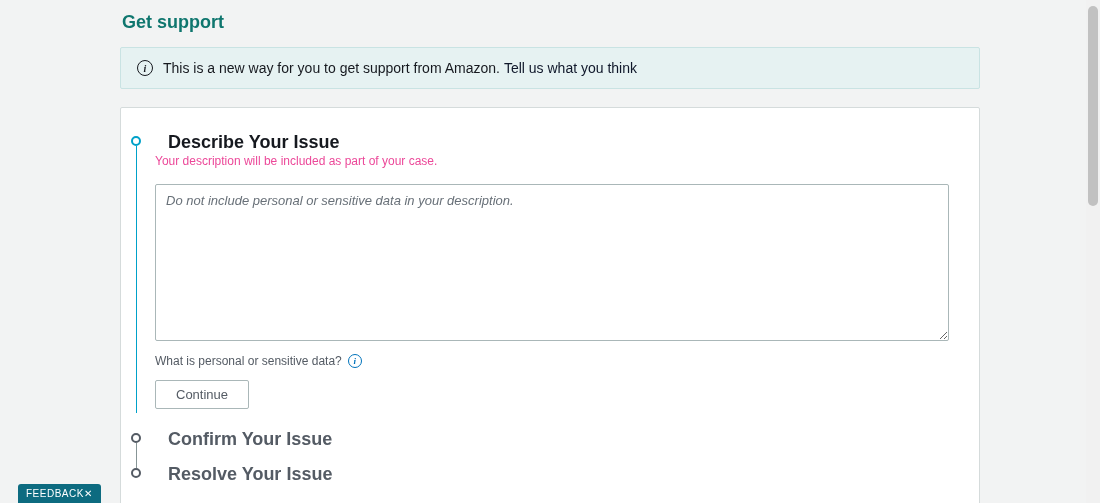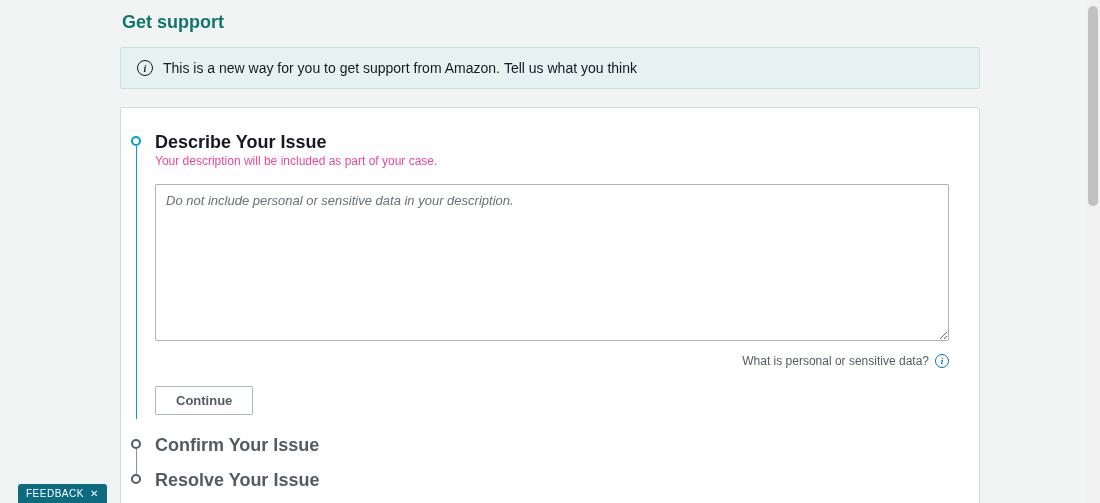--- a/index.html
+++ b/index.html
@@ -73,20 +73,21 @@
       width: 1px;
       background: #00a1c9;
       z-index: 1;
     }
     .step-line.dim { background: #879596; }
     .step-title {
       font-size: 18px;
       font-weight: 700;
       color: #16191f;
       line-height: 1.2;
+      margin-left: 13px;
     }
     .step-title.muted { font-weight: 600; color: #545b64; }
     .step-subtitle {
       font-size: 12px;
       color: #ec4899;
     }
     .step-body { margin-top: 16px; margin-bottom: 20px; }
     textarea.issue {
       width: 100%;
       height: 157px;
@@ -94,21 +95,21 @@
       border: 1px solid #aab7b8;
       border-radius: 2px;
       padding: 8px 10px;
       font-family: inherit;
       font-size: 13px;
       color: #16191f;
     }
     textarea.issue::placeholder { color: #687078; font-style: italic; }
     .hint-row {
       display: flex;
-      justify-content: flex-end;
+      justify-content: flex-start;
       align-items: center;
       margin-top: 10px;
       gap: 6px;
       font-size: 12px;
       color: #545b64;
     }
     .hint-row .info-icon-sm {
       width: 14px; height: 14px;
       border: 1.2px solid #0073bb;
       border-radius: 50%;
@@ -121,42 +122,40 @@
     }
     .btn {
       display: inline-block;
       background: #fff;
       border: 1px solid #aab7b8;
       color: #545b64;
       padding: 6px 20px;
       font-size: 13px;
       border-radius: 2px;
       cursor: pointer;
-      margin-top: 18px;
-      font-weight: bold;
+      margin-top: 12px;
     }
     .step-spacer { height: 14px; }
     .divider {
       border: none;
       border-top: 1px solid #eaeded;
       margin: 20px 0 14px 24px;
     }
     .feedback-tab {
       position: fixed;
       left: 18px;
       bottom: 0;
       background: #0d6b80;
       color: #fff;
       font-size: 10px;
       letter-spacing: 0.5px;
       padding: 4px 8px;
       border-radius: 3px 3px 0 0;
       display: flex;
       align-items: center;
-      gap: 6px;
       cursor: pointer;
     }
     .feedback-tab .x { font-size: 10px; }
     .scrollbar {
       position: fixed;
       right: 0; top: 0;
       width: 14px; height: 100%;
       background: #f1f1f1;
     }
     .scrollbar-thumb {

